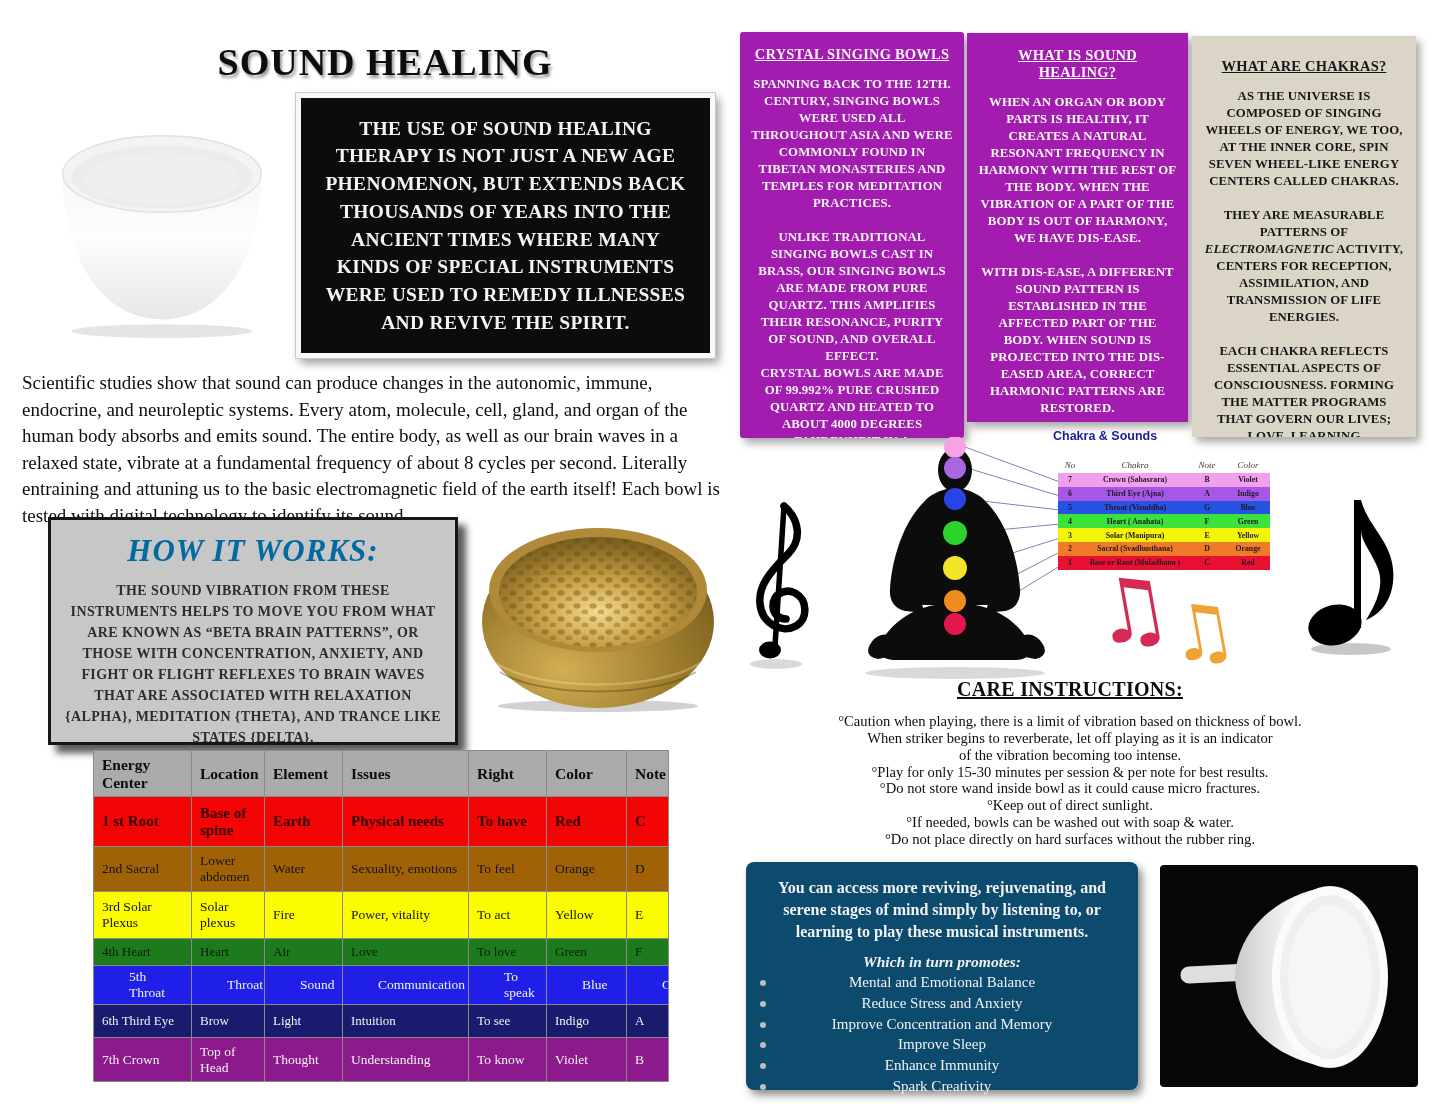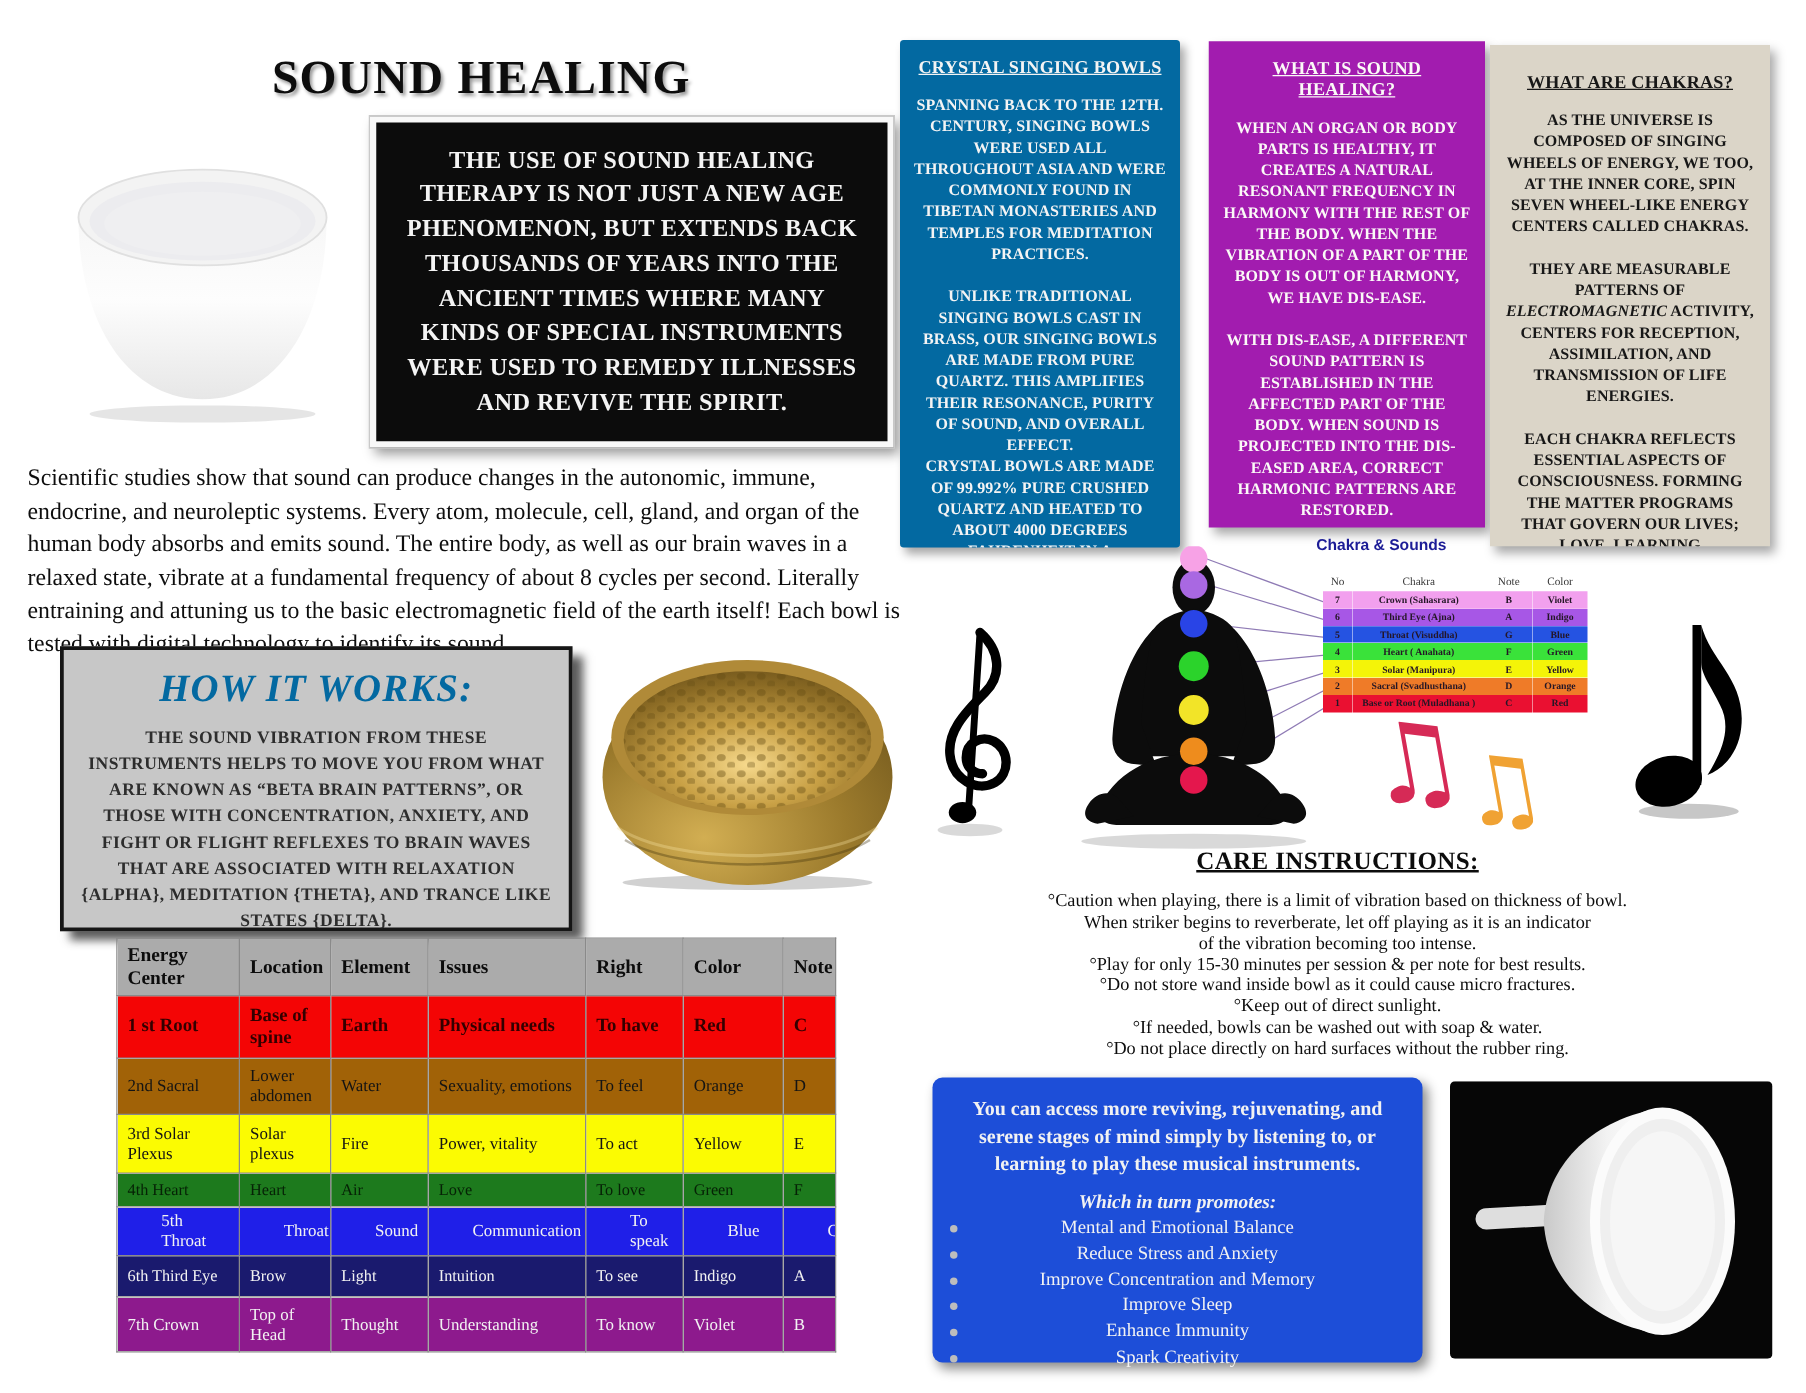--- a/index.html
+++ b/index.html
@@ -67,59 +67,59 @@
 
   
   .info-col {
     position:absolute; padding:14px 11px; text-align:center;
     box-shadow:4px 5px 8px rgba(0,0,0,0.35); overflow:hidden;
   }
   .info-col h3 { font-size:14.5px; font-weight:bold; text-decoration:underline; margin-bottom:13px; letter-spacing:0.2px; }
   .info-col .cpara { font-size:12.8px; font-weight:bold; line-height:1.33; letter-spacing:0.1px; }
   .info-col .cpara + .cpara { margin-top:17px; }
   .info-col .cpara.no-gap { margin-top:0; }
-  .col-crystal { left:720px; top:32px; width:224px; height:406px; background:#0369a1; color:#f4f4f4; border-radius:3px; }
+  .col-crystal { left:740px; top:32px; width:224px; height:406px; background:#a21caf; color:#f4f4f4; border-radius:3px; }
   .col-healing { left:967px; top:33px; width:221px; height:389px; background:#a21caf; color:#fbfaf7; }
   .col-chakras { left:1192px; top:36px; width:224px; height:401px; background:#dbd5c8; color:#171717; }
   .col-chakras h3 { margin-top:8px; }
   .cpara em { font-style:italic; }
 
   
   .chakra-label {
     position:absolute; left:1053px; top:429px;
     font-family:"Liberation Sans", sans-serif; font-size:12.5px; font-weight:bold; color:#1c1c96;
   }
   .meditator { position:absolute; left:853px; top:437px; width:207px; height:247px; }
   .clef { position:absolute; left:744px; top:498px; width:72px; height:172px; }
   .small-table {
     position:absolute; left:1058px; top:457px; width:212px;
     border-collapse:collapse; table-layout:fixed;
     font-family:"Liberation Serif", serif;
   }
-  .small-table th { font-size:9px; font-weight:normal; color:#3a3a3a; height:16px; text-align:center; }
+  .small-table th { font-size:9px; font-weight:normal; color:#3a3a3a; height:16px; text-align:center;font-style:italic; }
   .small-table td { font-size:7.8px; font-weight:bold; color:#241626; height:13.8px; text-align:center; overflow:hidden; white-space:nowrap; }
 
   
   .note-glyph { position:absolute; font-family:"DejaVu Sans", sans-serif; line-height:1; }
   .note-pink { left:1092px; top:566px; font-size:88px; color:#d62a56; transform:rotate(-10deg); }
   .note-orange { left:1168px; top:594px; font-size:76px; color:#f0a233; transform:rotate(-10deg); }
   .black-note { position:absolute; left:1303px; top:486px; width:100px; height:170px; }
 
   
   .care-heading {
     position:absolute; left:790px; top:678px; width:560px; text-align:center;
     font-size:20px; font-weight:bold; text-decoration:underline; color:#0c0c0c; letter-spacing:0.3px;
   }
   .care-lines { position:absolute; left:778px; top:713px; width:584px; text-align:center; }
   .care-lines div { font-size:14.6px; line-height:1.155; color:#0d0d0d; }
 
   
   .promo-box {
     position:absolute; left:746px; top:862px; width:392px; height:228px;
-    background:#1d4ed8; border-radius:8px; box-shadow:4px 5px 9px rgba(0,0,0,0.45);
+    background:#0c4a6e; border-radius:8px; box-shadow:4px 5px 9px rgba(0,0,0,0.45);
     color:#f2f2f2; padding:15px 16px 0 16px;
   }
   .promo-intro { text-align:center; font-size:16px; font-weight:bold; line-height:1.36; }
   .promo-promotes { text-align:center; font-size:15.5px; font-weight:bold; font-style:italic; margin-top:11px; }
   .promo-list { list-style:none; margin-top:1px; }
   .promo-list li { position:relative; text-align:center; font-size:15px; line-height:1.38; }
   .promo-list li::before {
     content:""; position:absolute; left:-2px; top:8px; width:6px; height:6px;
     border-radius:50%; background:#bdbdbd;
   }

